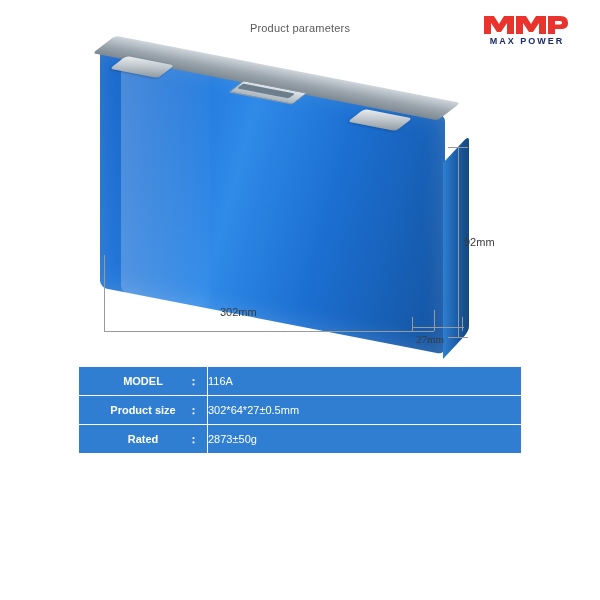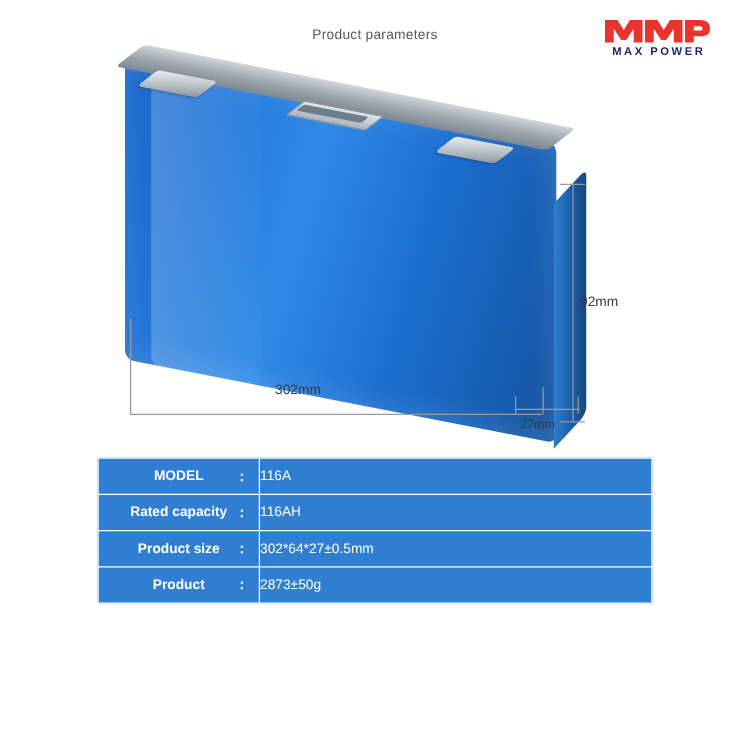--- a/index.html
+++ b/index.html
@@ -249,35 +249,28 @@
     <tbody>
       <tr>
         <td class="spec-label">
           <span class="lbl-text">MODEL</span>
           <span class="colon">：</span>
         </td>
         <td class="spec-value">116A</td>
       </tr>
       <tr>
         <td class="spec-label">
-          <span class="lbl-text">Rated capacity</span>
-          <span class="colon">：</span>
-        </td>
-        <td class="spec-value">116AH</td>
-      </tr>
-      <tr>
-        <td class="spec-label">
           <span class="lbl-text">Product size</span>
           <span class="colon">：</span>
         </td>
         <td class="spec-value">302*64*27±0.5mm</td>
       </tr>
       <tr>
         <td class="spec-label">
-          <span class="lbl-text">Product</span>
+          <span class="lbl-text">Rated</span>
           <span class="colon">：</span>
         </td>
         <td class="spec-value">2873±50g</td>
       </tr>
     </tbody>
   </table>
 
 </div>
 
 </body></html>

